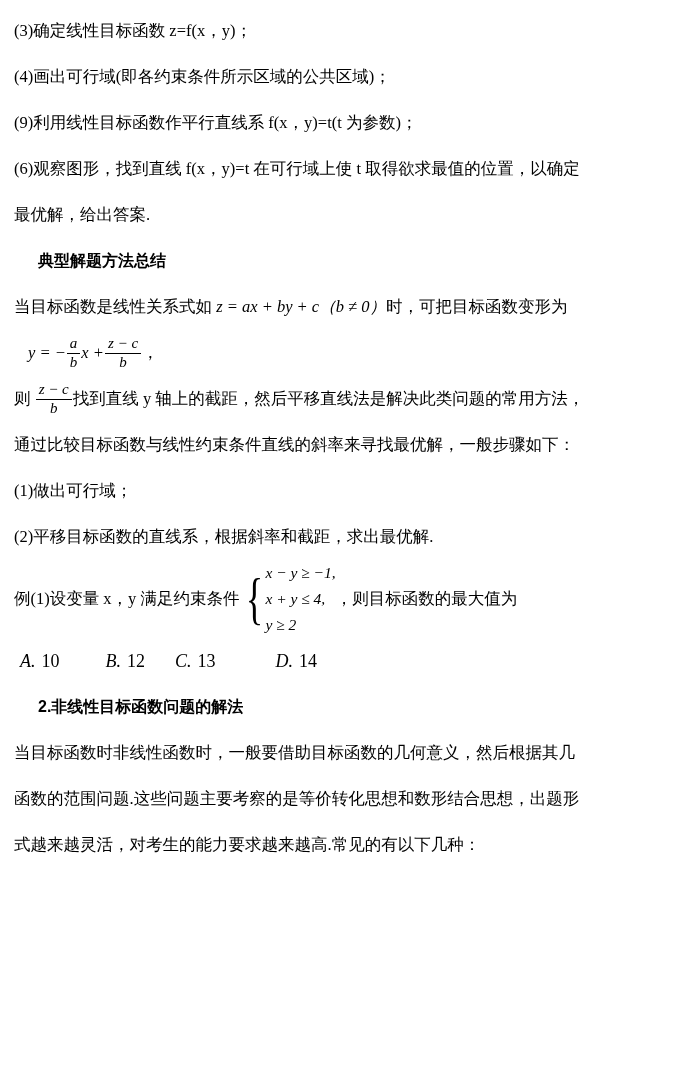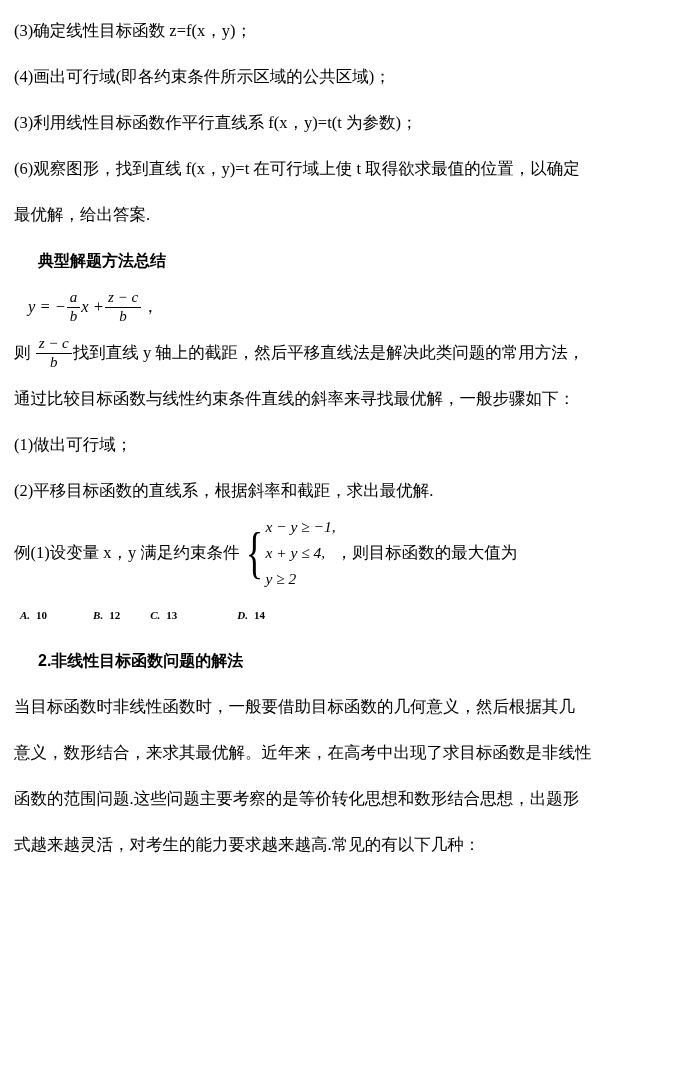--- a/index.html
+++ b/index.html
@@ -76,40 +76,42 @@
   }
   .syslines {
     display: inline-block;
     font-size: 15.5px;
     line-height: 26px;
     text-align: left;
     padding-left: 2px;
   }
   .sysline { white-space: nowrap; }
   .choices {
-    font-size: 11px;
+    font-size: 18px;
     line-height: 46px;
     white-space: nowrap;
-    font-weight: bold;
   }
 </style>
 </head>
 <body>
 
 <div class="page">
 
   <div class="line">(3)确定线性目标函数 z=f(x，y)；</div>
   <div class="line">(4)画出可行域(即各约束条件所示区域的公共区域)；</div>
-  <div class="line">(3)利用线性目标函数作平行直线系 f(x，y)=t(t 为参数)；</div>
+  <div class="line">(9)利用线性目标函数作平行直线系 f(x，y)=t(t 为参数)；</div>
   <div class="line">(6)观察图形，找到直线 f(x，y)=t 在可行域上使 t 取得欲求最值的位置，以确定</div>
   <div class="line">最优解，给出答案.</div>
 
   <div class="line bold">典型解题方法总结</div>
 
 
+  <div class="line">
+    <span>当目标函数是线性关系式如 </span><span class="mi">z = ax + by + c（b ≠ 0）</span><span>时，可把目标函数变形为</span>
+  </div>
 
   <div class="line">
     <span class="sp2"></span><span class="mi">y = −</span><span class="frac"><span class="num mi">a</span><span class="den mi">b</span></span><span class="mi">x +</span><span class="frac"><span class="num mi">z − c</span><span class="den mi">b</span></span><span>，</span>
   </div>
 
   <div class="line">
     <span>则 </span><span class="frac"><span class="num mi">z − c</span><span class="den mi">b</span></span><span>找到直线 y 轴上的截距，然后平移直线法是解决此类问题的常用方法，</span>
   </div>
 
   <div class="line">通过比较目标函数与线性约束条件直线的斜率来寻找最优解，一般步骤如下：</div>
@@ -129,17 +131,16 @@
       <span> 的最大值为</span>
   </div>
 
   <div class="choices">
     <span class="sp"></span><span class="mi">A.</span><span class="sp"></span><span class="mn">10</span><span class="sp4"></span><span class="mi">B.</span><span class="sp"></span><span class="mn">12</span><span class="sp3"></span><span class="mi">C.</span><span class="sp"></span><span class="mn">13</span><span class="sp4"></span><span class="sp2"></span><span class="mi">D.</span><span class="sp"></span><span class="mn">14</span>
   </div>
 
   <div class="line bold">2.非线性目标函数问题的解法</div>
 
   <div class="line">当目标函数时非线性函数时，一般要借助目标函数的几何意义，然后根据其几</div>
-  <div class="line">意义，数形结合，来求其最优解。近年来，在高考中出现了求目标函数是非线性</div>
   <div class="line">函数的范围问题.这些问题主要考察的是等价转化思想和数形结合思想，出题形</div>
   <div class="line">式越来越灵活，对考生的能力要求越来越高.常见的有以下几种：</div>
 
 </div>
 
 </body></html>

